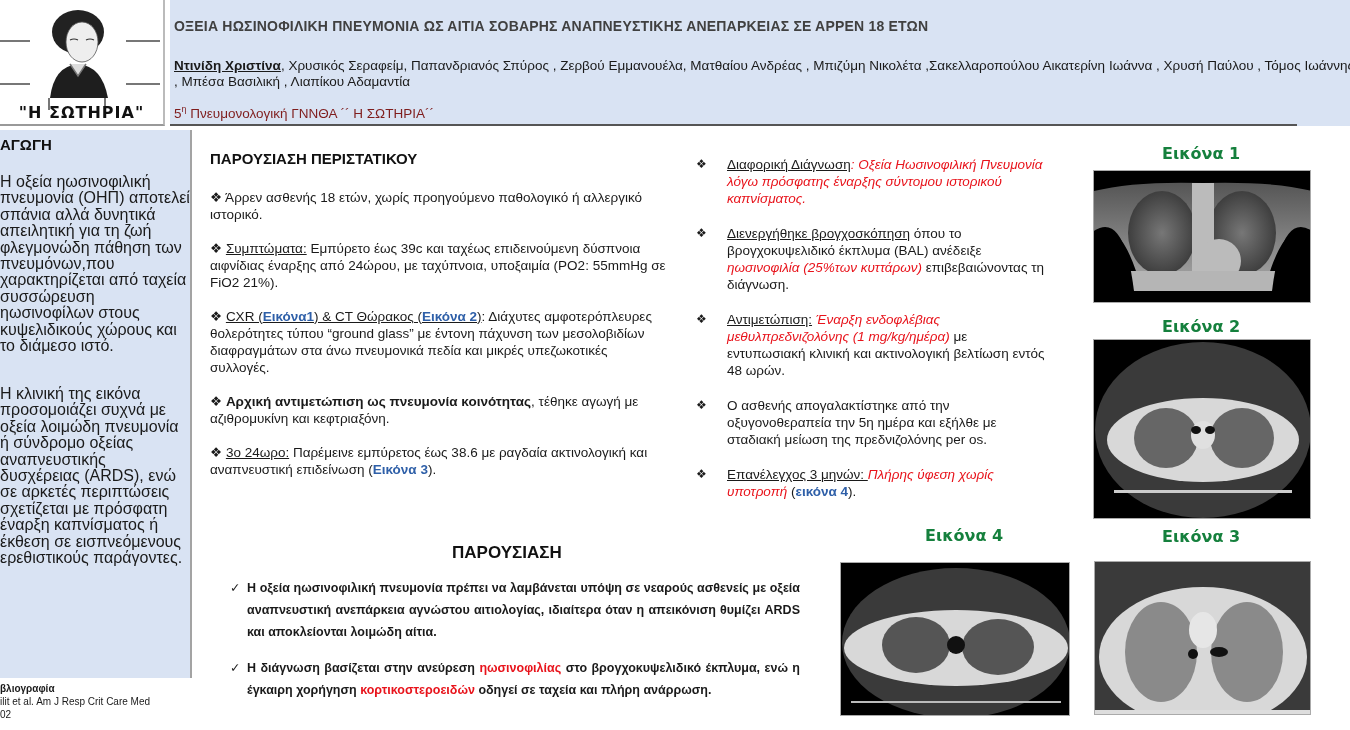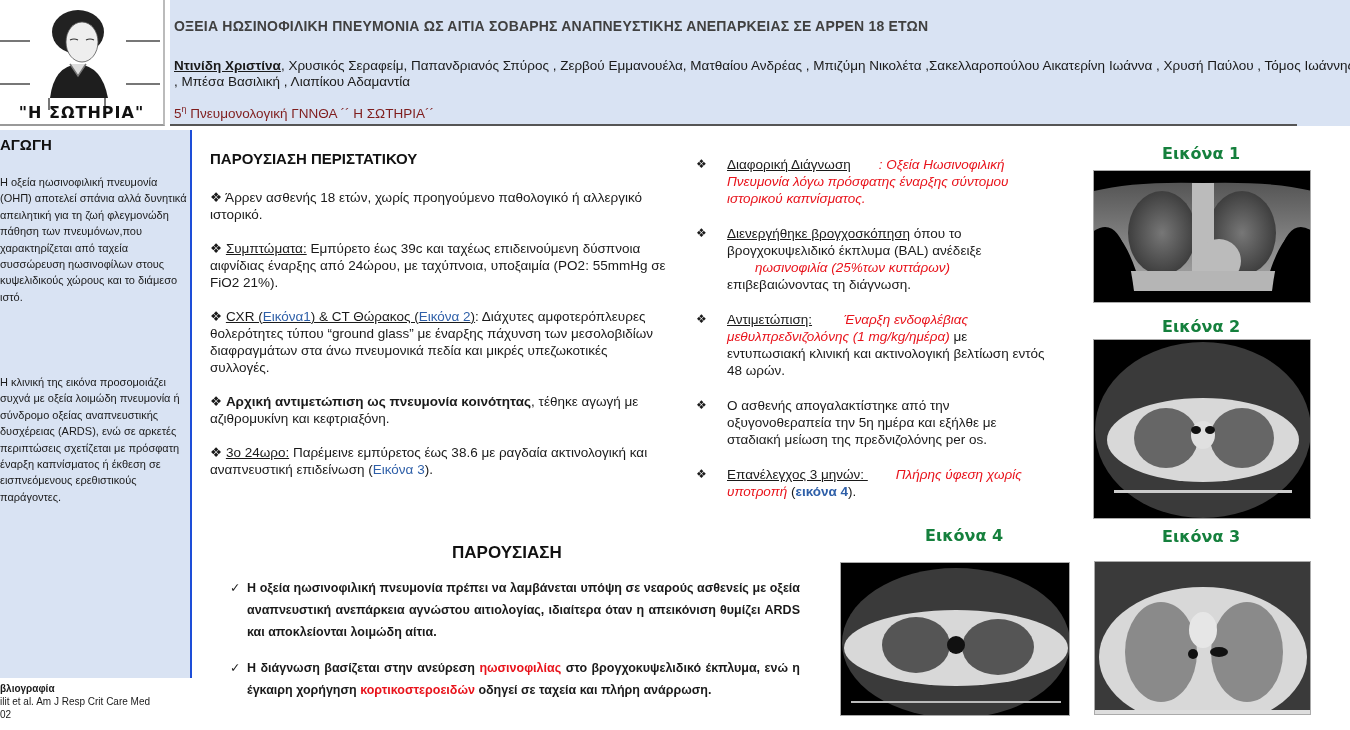--- a/index.html
+++ b/index.html
@@ -16,51 +16,51 @@
   
   #title-box { position: absolute; left: 170px; top: 0; width: 1180px; height: 126px; background: #d9e3f3; }
   #title-box .title { position: absolute; left: 4px; top: 18px; font-size: 14px; font-weight: bold; color: #404040; white-space: nowrap; letter-spacing: 0.2px; }
   #title-box .authors { position: absolute; left: 4px; top: 58px; font-size: 13.5px; line-height: 16px; width: 1180px; color: #1a1a1a; }
   #title-box .authors .lead { font-weight: bold; text-decoration: underline; }
   #title-box .affil { position: absolute; left: 4px; top: 104px; font-size: 13.5px; color: #7f1d1d; }
   #title-box .affil sup { font-size: 9px; }
   #header-rule { position: absolute; left: 170px; top: 124px; width: 1127px; height: 2px; background: #555; }
 
   
-  #intro { position: absolute; left: 0; top: 130px; width: 192px; height: 548px; background: #d9e3f3; border-right: 2px solid #1d4ed8; }
+  #intro { position: absolute; left: 0; top: 130px; width: 192px; height: 548px; background: #d9e3f3; border-right: 2px solid #a3a3a3; }
   #intro h2 { position: absolute; left: 0; top: 6px; font-size: 15px; font-weight: bold; }
-  #intro p { position: absolute; left: 0; width: 190px; font-size: 11px; line-height: 16.4px; color: #1a1a1a; }
+  #intro p { position: absolute; left: 0; width: 190px; font-size: 16px; line-height: 16.4px; color: #1a1a1a; }
   #intro .p1 { top: 44px; }
-  #intro .p2 { top: 244px; }
+  #intro .p2 { top: 256px; }
   #refs { position: absolute; left: 0; top: 682px; font-size: 10px; line-height: 13px; color: #1a1a1a; }
   #refs .h { font-weight: bold; }
 
   
   #case { position: absolute; left: 210px; top: 150px; width: 460px; }
   #case h2 { font-size: 15px; font-weight: bold; margin-bottom: 22px; }
   #case .item { font-size: 13.5px; line-height: 17px; margin-bottom: 17px; color: #1a1a1a; }
   #case .u { text-decoration: underline; }
-  #case .link { color: #2e5fa8; font-weight: normal; }
+  #case .link { color: #2e5fa8; font-weight: bold; }
   #case .b { font-weight: bold; }
 
   
   #concl-title { position: absolute; left: 452px; top: 543px; font-size: 17px; font-weight: bold; }
   .concl { position: absolute; left: 230px; width: 570px; font-size: 12.5px; font-weight: bold; line-height: 22px; text-align: justify; color: #1a1a1a; }
   .concl .chk { position: absolute; left: 0; top: 0; font-weight: normal; }
   .concl .txt { display: block; padding-left: 17px; text-indent: 0; }
   #concl-1 { top: 577px; }
   #concl-2 { top: 657px; }
   .red { color: #e8131b; }
 
   
   #course { position: absolute; left: 696px; top: 156px; width: 350px; }
   #course .item { position: relative; padding-left: 31px; font-size: 13.5px; line-height: 17px; margin-bottom: 18px; color: #1a1a1a; }
   #course .bullet { position: absolute; left: 0; top: 0; font-size: 12px; }
   #course .u { text-decoration: underline; }
-  #course .ri { color: #e8131b; font-style: italic; margin-left: 28px; }
+  #course .ri { color: #e8131b; font-style: italic; }
   #course .link { color: #2e5fa8; font-weight: bold; }
 
   
   .fig-label { position: absolute; font-weight: bold; font-size: 16px; color: #15803d; font-family: "DejaVu Sans", sans-serif; }
   .fig { position: absolute; background: #000; overflow: hidden; border: 1px solid #aaa; }
   #fig1-label { left: 1162px; top: 144px; }
   #fig1 { left: 1093px; top: 170px; width: 218px; height: 133px; }
   #fig2-label { left: 1162px; top: 317px; }
   #fig2 { left: 1093px; top: 339px; width: 218px; height: 180px; }
   #fig4-label { left: 925px; top: 526px; }
@@ -100,21 +100,21 @@
 <div id="refs">
   <div class="h">βλιογραφία</div>
   <div>ilit et al. Am J Resp Crit Care Med</div>
   <div>02</div>
 </div>
 
 <div id="case">
   <h2>ΠΑΡΟΥΣΙΑΣΗ ΠΕΡΙΣΤΑΤΙΚΟΥ</h2>
   <div class="item"><span>❖</span><span> Άρρεν ασθενής 18 ετών, χωρίς προηγούμενο παθολογικό ή αλλεργικό ιστορικό.</span></div>
   <div class="item"><span>❖</span> <span class="u">Συμπτώματα:</span><span> Εμπύρετο έως 39c και ταχέως επιδεινούμενη δύσπνοια αιφνίδιας έναρξης από 24ώρου, με ταχύπνοια, υποξαιμία (PO2: 55mmHg σε FiO2 21%).</span></div>
-  <div class="item"><span>❖</span> <span class="u"><span>CXR (</span><span class="link">Εικόνα1</span><span>) &amp; CT Θώρακος (</span><span class="link">Εικόνα 2</span><span>)</span></span><span>: Διάχυτες αμφοτερόπλευρες θολερότητες τύπου “ground glass” με έναρξης πάχυνση των μεσολοβιδίων διαφραγμάτων στα άνω πνευμονικά πεδία και μικρές υπεζωκοτικές συλλογές.</span></div>
+  <div class="item"><span>❖</span> <span class="u"><span>CXR (</span><span class="link">Εικόνα1</span><span>) &amp; CT Θώρακος (</span><span class="link">Εικόνα 2</span><span>)</span></span><span>: Διάχυτες αμφοτερόπλευρες θολερότητες τύπου “ground glass” με έντονη πάχυνση των μεσολοβιδίων διαφραγμάτων στα άνω πνευμονικά πεδία και μικρές υπεζωκοτικές συλλογές.</span></div>
   <div class="item"><span>❖</span> <span class="b">Αρχική αντιμετώπιση ως πνευμονία κοινότητας</span><span>, τέθηκε αγωγή με αζιθρομυκίνη και κεφτριαξόνη.</span></div>
   <div class="item"><span>❖</span> <span class="u">3ο 24ωρο:</span><span> Παρέμεινε εμπύρετος έως 38.6 με ραγδαία ακτινολογική και αναπνευστική επιδείνωση (</span><span class="link">Εικόνα 3</span><span>).</span></div>
 </div>
 
 <div id="concl-title">ΠΑΡΟΥΣΙΑΣΗ</div>
 <div class="concl" id="concl-1">
   <span class="chk">✓</span>
   <span class="txt">Η οξεία ηωσινοφιλική πνευμονία πρέπει να λαμβάνεται υπόψη σε νεαρούς ασθενείς με οξεία αναπνευστική ανεπάρκεια αγνώστου αιτιολογίας, ιδιαίτερα όταν η απεικόνιση θυμίζει ARDS και αποκλείονται λοιμώδη αίτια.</span>
 </div>
 <div class="concl" id="concl-2">

